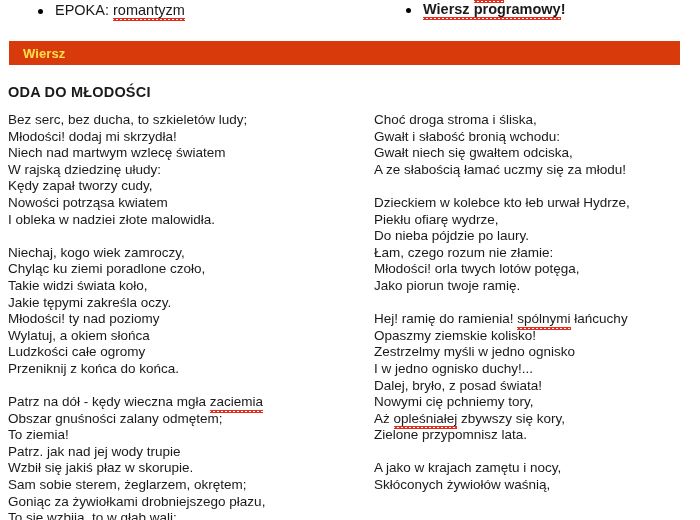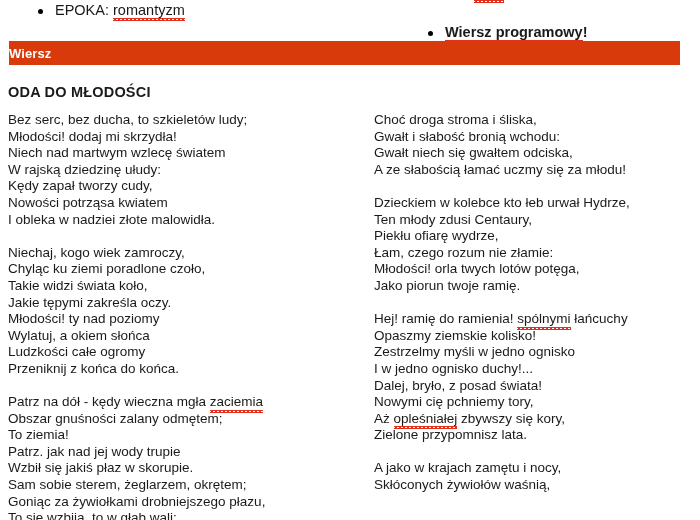--- a/index.html
+++ b/index.html
@@ -28,21 +28,21 @@
   }
   .bullet-item {
     position: absolute;
     display: flex;
     align-items: flex-start;
     font-size: 14.5px;
     line-height: 17px;
     white-space: nowrap;
   }
   .bullet-item.left  { left: 38px;  top: 2px; }
-  .bullet-item.right { left: 428px; top: 1px; margin-top: 23px; }
+  .bullet-item.right { left: 406px; top: 1px; }
 
   .bullet-dot {
     width: 5px;
     height: 5px;
     border-radius: 50%;
     background: #000;
     margin-right: 12px;
     margin-top: 7px;
     flex: 0 0 auto;
   }
@@ -85,24 +85,24 @@
     position: absolute;
     top: 41px;
     left: 9px;
     width: 671px;
     height: 24px;
     background: #d83a0b;
     display: flex;
     align-items: center;
   }
   .section-bar-label {
-    color: #ffffff;
+    color: #fde047;
     font-weight: bold;
     font-size: 13px;
-    padding-left: 0;
+    padding-left: 14px;
     letter-spacing: 0.1px;
   }
 
   
   .poem-title {
     position: absolute;
     top: 76px;
     left: 8px;
     font-size: 14.5px;
     font-weight: bold;
@@ -174,22 +174,22 @@
     <div class="verse-line">Goniąc za żywiołkami drobniejszego płazu,</div>
     <div class="verse-line">To się wzbija, to w głąb wali;</div>
   </div>
 <div class="column right" id="right-column">
     <div class="verse-line">Choć droga stroma i śliska,</div>
     <div class="verse-line">Gwałt i słabość bronią wchodu:</div>
     <div class="verse-line">Gwałt niech się gwałtem odciska,</div>
     <div class="verse-line">A ze słabością łamać uczmy się za młodu!</div>
     <div class="stanza-gap"></div>
     <div class="verse-line">Dzieckiem w kolebce kto łeb urwał Hydrze,</div>
-    <div class="verse-line">Ten młody zdusi Centaury,</div>
     <div class="verse-line">Piekłu ofiarę wydrze,</div>
+    <div class="verse-line">Do nieba pójdzie po laury.</div>
     <div class="verse-line">Łam, czego rozum nie złamie:</div>
     <div class="verse-line bold">Młodości! orla twych lotów potęga,</div>
     <div class="verse-line bold">Jako piorun twoje ramię.</div>
     <div class="stanza-gap"></div>
     <div class="verse-line"><span>Hej! ramię do ramienia! </span><span class="sp">spólnymi</span><span> łańcuchy</span></div>
     <div class="verse-line">Opaszmy ziemskie kolisko!</div>
     <div class="verse-line">Zestrzelmy myśli w jedno ognisko</div>
     <div class="verse-line">I w jedno ognisko duchy!...</div>
     <div class="verse-line">Dalej, bryło, z posad świata!</div>
     <div class="verse-line bold">Nowymi cię pchniemy tory,</div>

